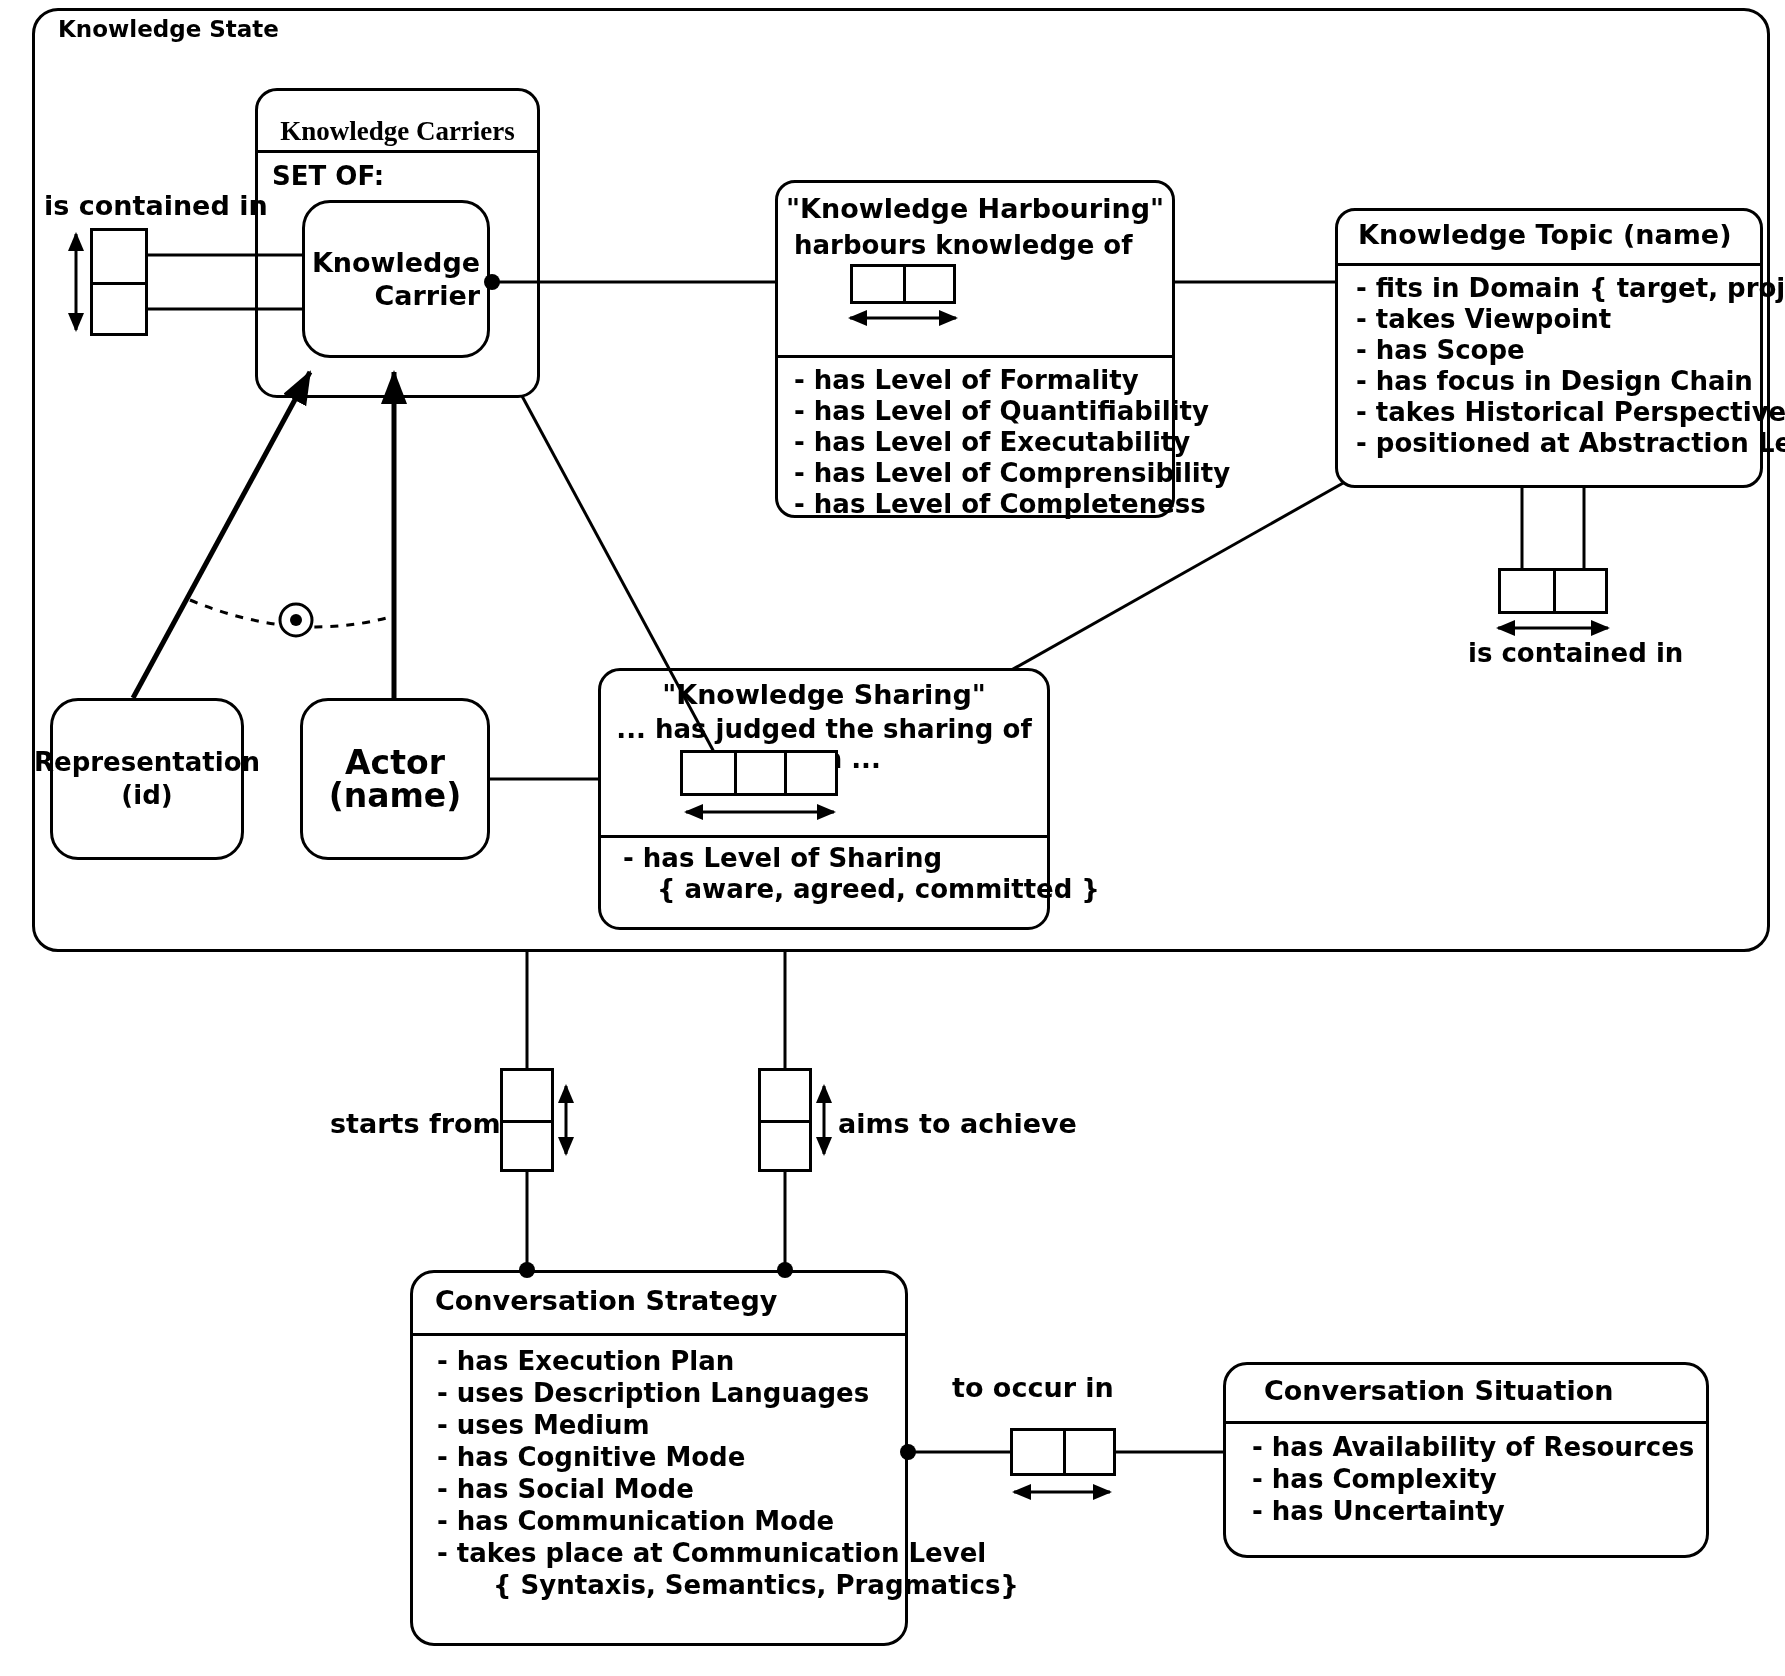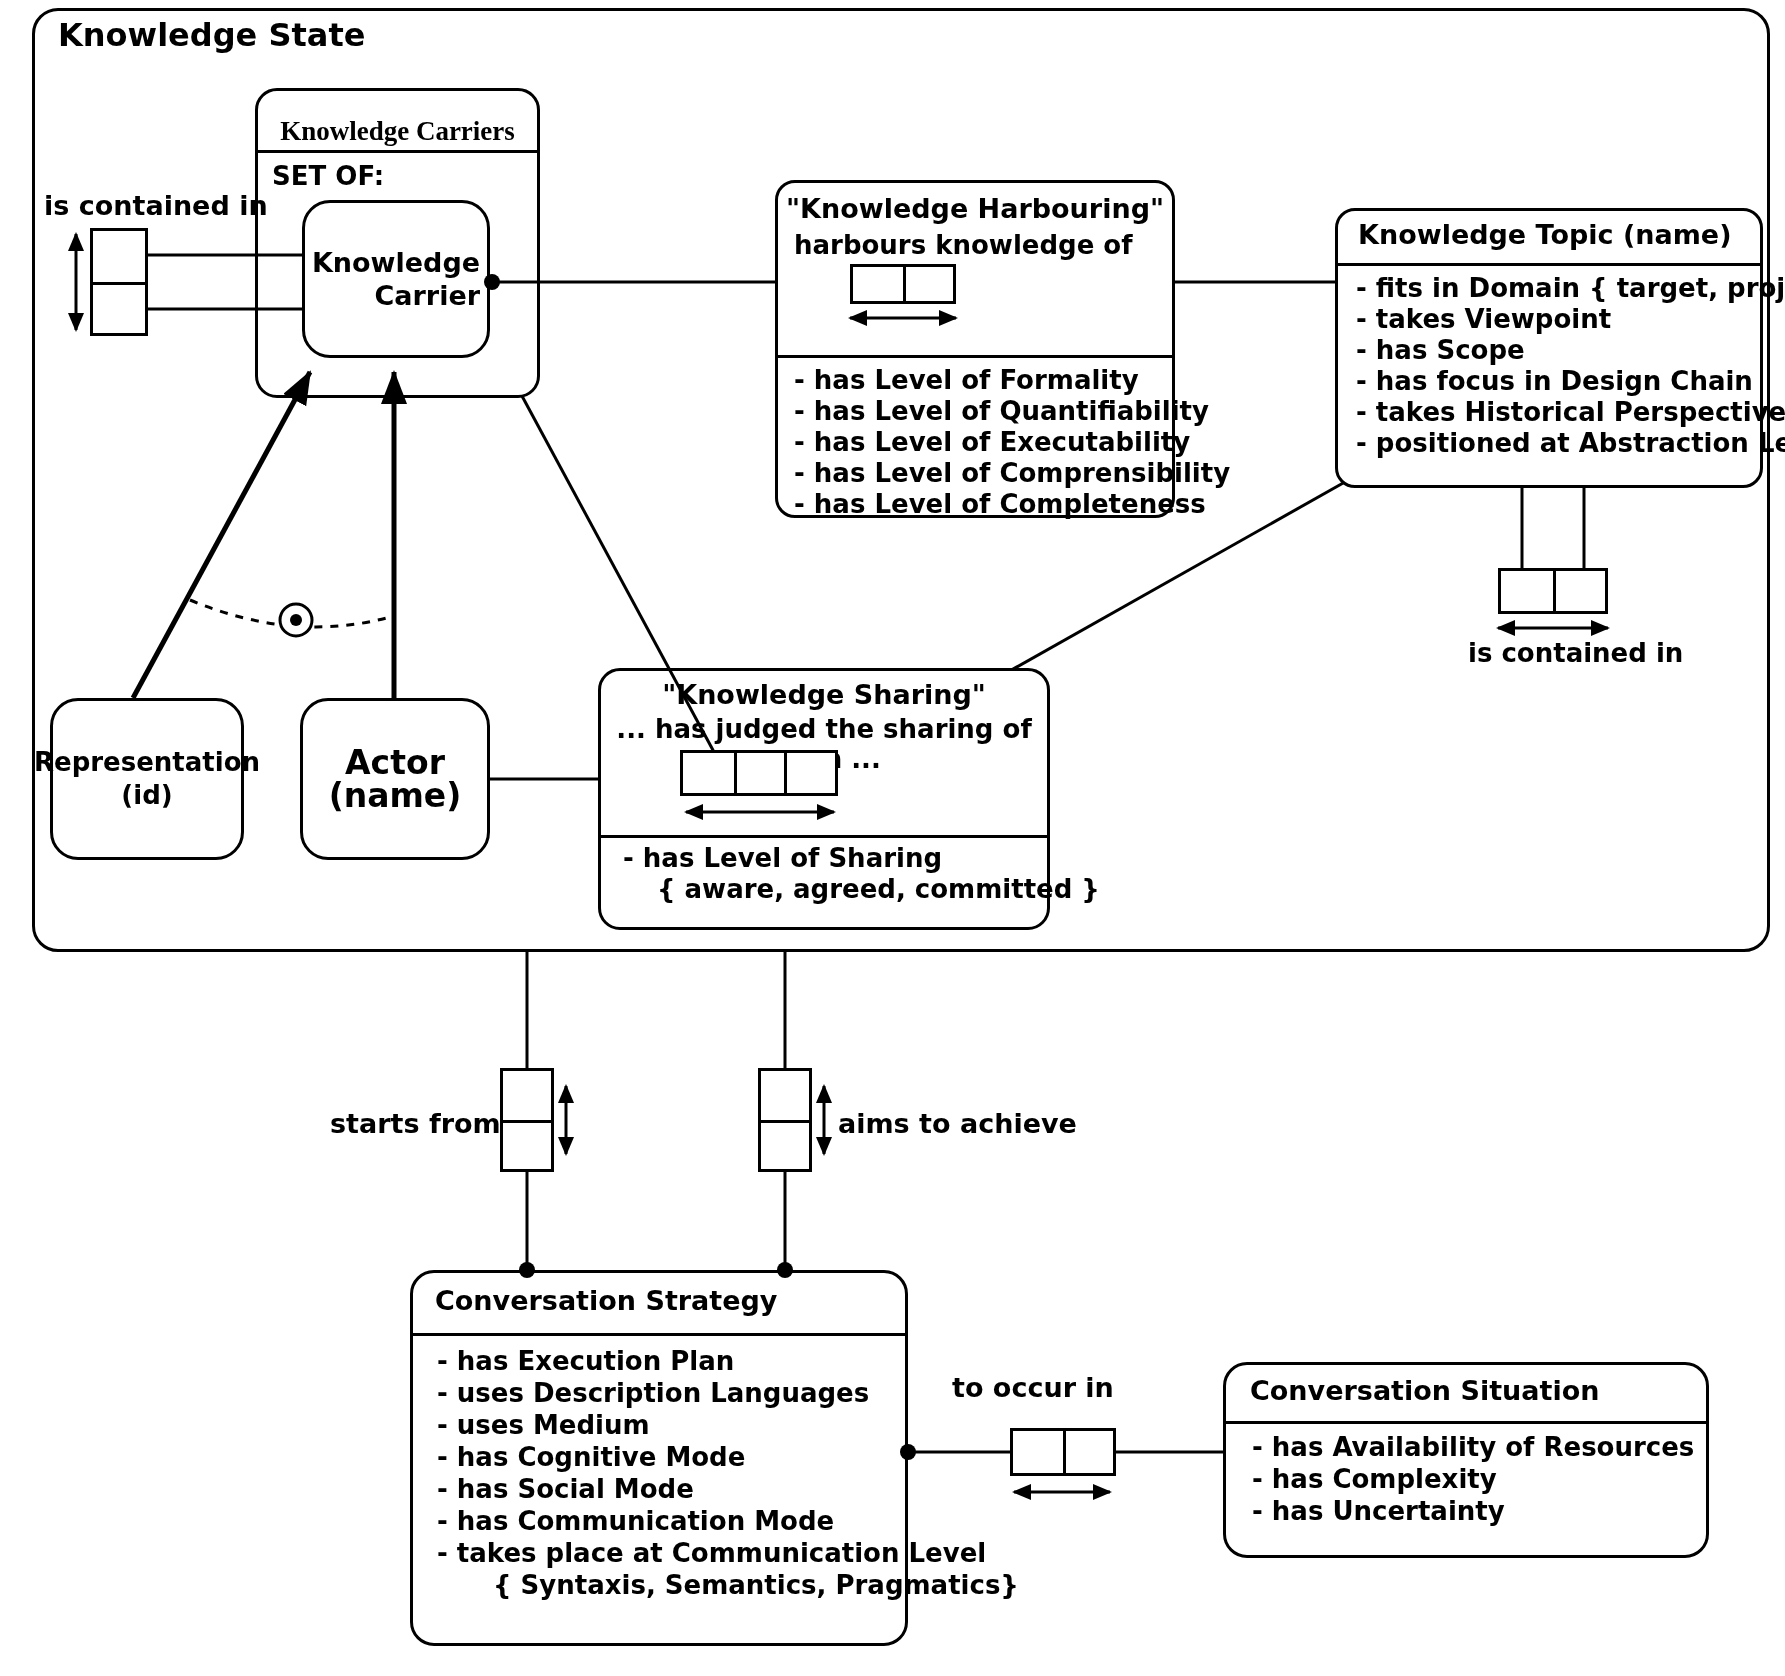--- a/index.html
+++ b/index.html
@@ -29,21 +29,21 @@
   .cells {
     position:absolute; border:3px solid #000; background:#fff; display:grid; z-index:2;
   }
   .cells > div { background:transparent; }
   .cells.h2 { grid-template-columns:1fr 1fr; }
   .cells.h2 > div + div { border-left:3px solid #000; }
   .cells.h3 { grid-template-columns:1fr 1fr 1fr; }
   .cells.h3 > div + div { border-left:3px solid #000; }
   .cells.v2 { grid-template-rows:1fr 1fr; }
   .cells.v2 > div + div { border-top:3px solid #000; }
-  .title28 { font-size:32px; }
+  .title28 { font-size:23px; }
 </style>
 </head>
 <body>
 
 <div class="stage">
 
   <svg class="layer" id="under-layer" viewBox="0 0 1785 1676">
     <g stroke="#000" stroke-width="3" fill="none">
       <line x1="527" y1="952" x2="527" y2="1272"></line>
       <line x1="785" y1="952" x2="785" y2="1272"></line>
@@ -158,21 +158,21 @@
       <div style="line-height:32px; margin-left:56px;">{ Syntaxis, Semantics, Pragmatics}</div>
     </div>
   </div>
 
   <div class="label" style="left:952px; top:1372px;">to occur in</div>
   <div class="cells h2" style="left:1010px; top:1428px; width:106px; height:48px;">
     <div></div>
     <div></div>
   </div>
 
-  <div class="box" style="left:1223px; top:1362px; width:486px; height:196px; border-radius:24px;">
+  <div class="box" style="left:1223px; top:1362px; width:486px; height:196px; border-radius:24px;padding-left:14px;">
     <div class="btitle" style="padding:10px 0 0 24px;">Conversation Situation</div>
     <div class="divider" style="top:56px;"></div>
     <div class="items" style="left:26px; top:66px;">
       <div style="line-height:32px;">- has Availability of Resources</div>
       <div style="line-height:32px;">- has Complexity</div>
       <div style="line-height:32px;">- has Uncertainty</div>
     </div>
   </div>
 
   <svg class="layer" id="over-layer" viewBox="0 0 1785 1676">

